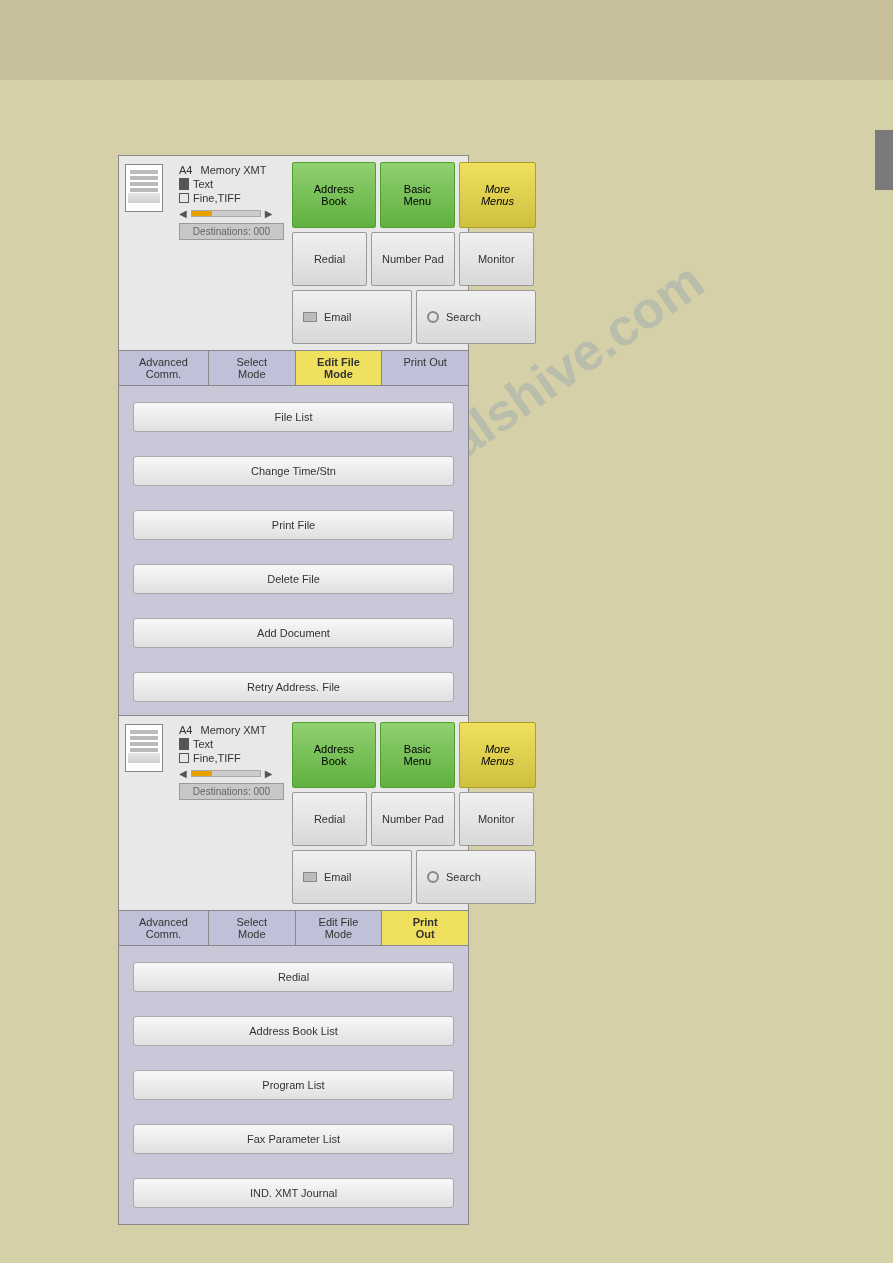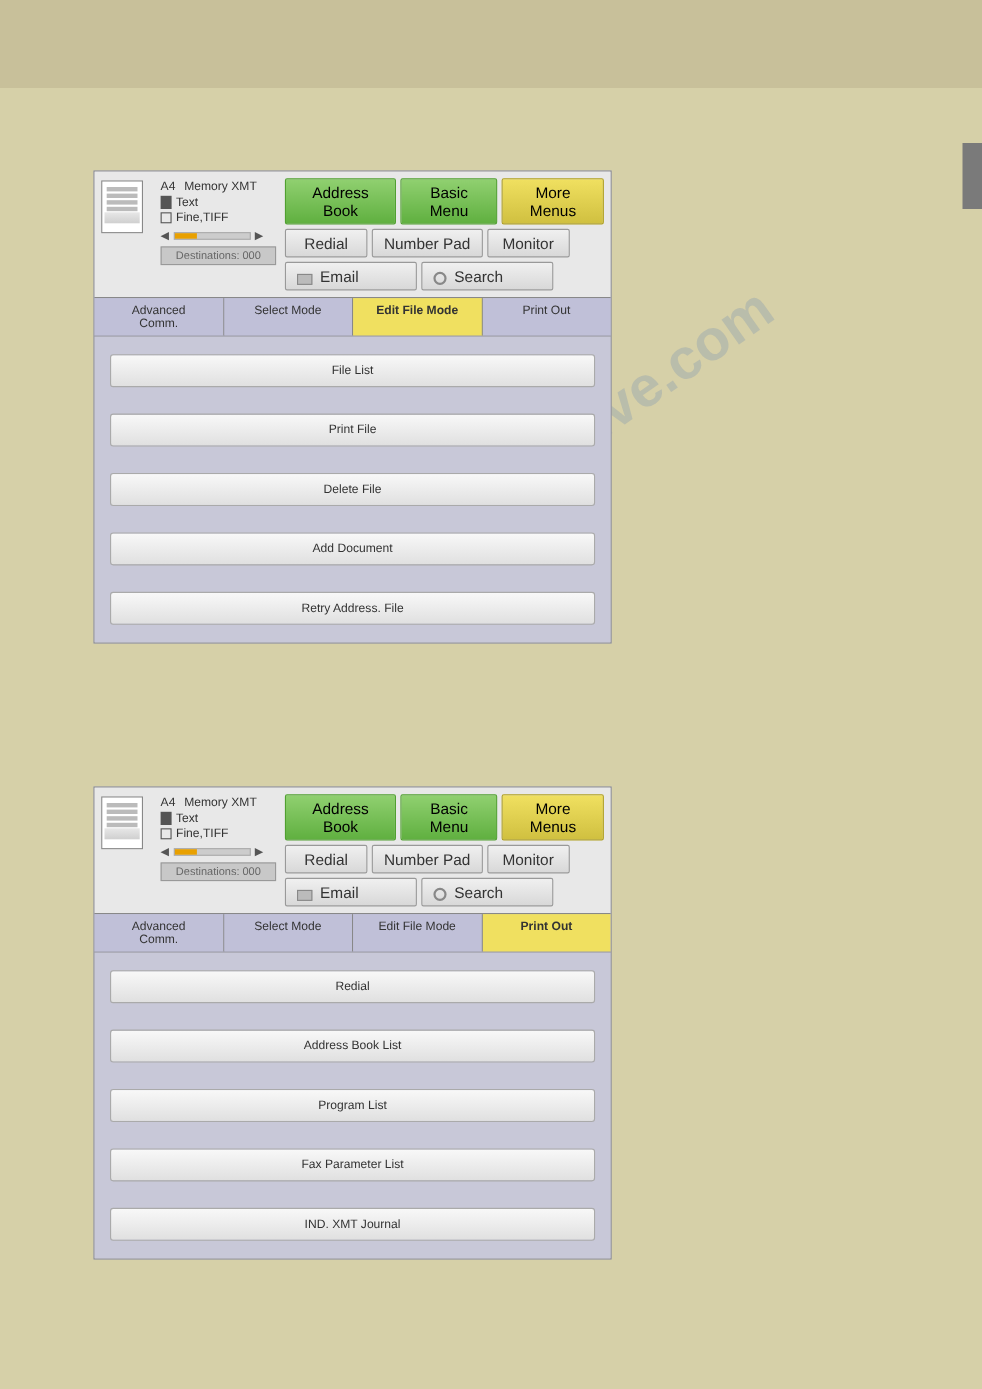--- a/index.html
+++ b/index.html
@@ -37,70 +37,72 @@
     .panel-container {
       position: absolute;
       top: 155px;
       left: 85px;
       width: 435px;
     }
 
     .panel {
       background-color: #c8c8d8;
       border: 1px solid #888;
-      width: 471px;
+      width: 351px;
+      margin-left: 33px;
     }
 
     
     .panel-top {
       background-color: #e8e8e8;
       padding: 6px;
       display: flex;
       align-items: flex-start;
       gap: 8px;
     }
 
     .btn-row {
       display: flex;
       gap: 4px;
     }
 
     .btn {
-      font-size: 14px;
-      padding: 4px 10px;
+      font-size: 11px;
+      padding: 20px 10px;
       border: 1px solid #888;
       cursor: pointer;
       border-radius: 2px;
       background: #e0e0e0;
       color: #333;
       min-width: 75px;
       text-align: center;
     }
 
     .btn-green {
       background: linear-gradient(to bottom, #90d070, #60b040);
       border: 1px solid #50a030;
       color: #000;
     }
 
     .btn-yellow {
       background: linear-gradient(to bottom, #f0e060, #d0c040);
       border: 1px solid #b0a020;
       color: #000;
+      font-style: italic;
     }
 
     .btn-normal {
       background: linear-gradient(to bottom, #f0f0f0, #d8d8d8);
       border: 1px solid #999;
       color: #333;
     }
 
     .btn-email {
       display: flex;
-      align-items: flex-end;
+      align-items: center;
       gap: 4px;
     }
 
     
     .tab-bar {
       display: flex;
       background: #b0b0c8;
       border-top: 1px solid #888;
       border-bottom: 1px solid #888;
     }
@@ -253,20 +255,21 @@
 
     <div class="tab-bar">
       <div class="tab">Advanced Comm.</div>
       <div class="tab">Select Mode</div>
       <div class="tab tab-active">Edit File Mode</div>
       <div class="tab">Print Out</div>
     </div>
 
     <div class="panel-body">
       <button class="action-btn">File List</button>
+      <button class="action-btn">Change Time/Stn</button>
       <button class="action-btn">Print File</button>
       <button class="action-btn">Delete File</button>
       <button class="action-btn">Add Document</button>
       <button class="action-btn">Retry Address. File</button>
     </div>
 
   </div>
 </div>
 
 <div class="panel-container-2">

